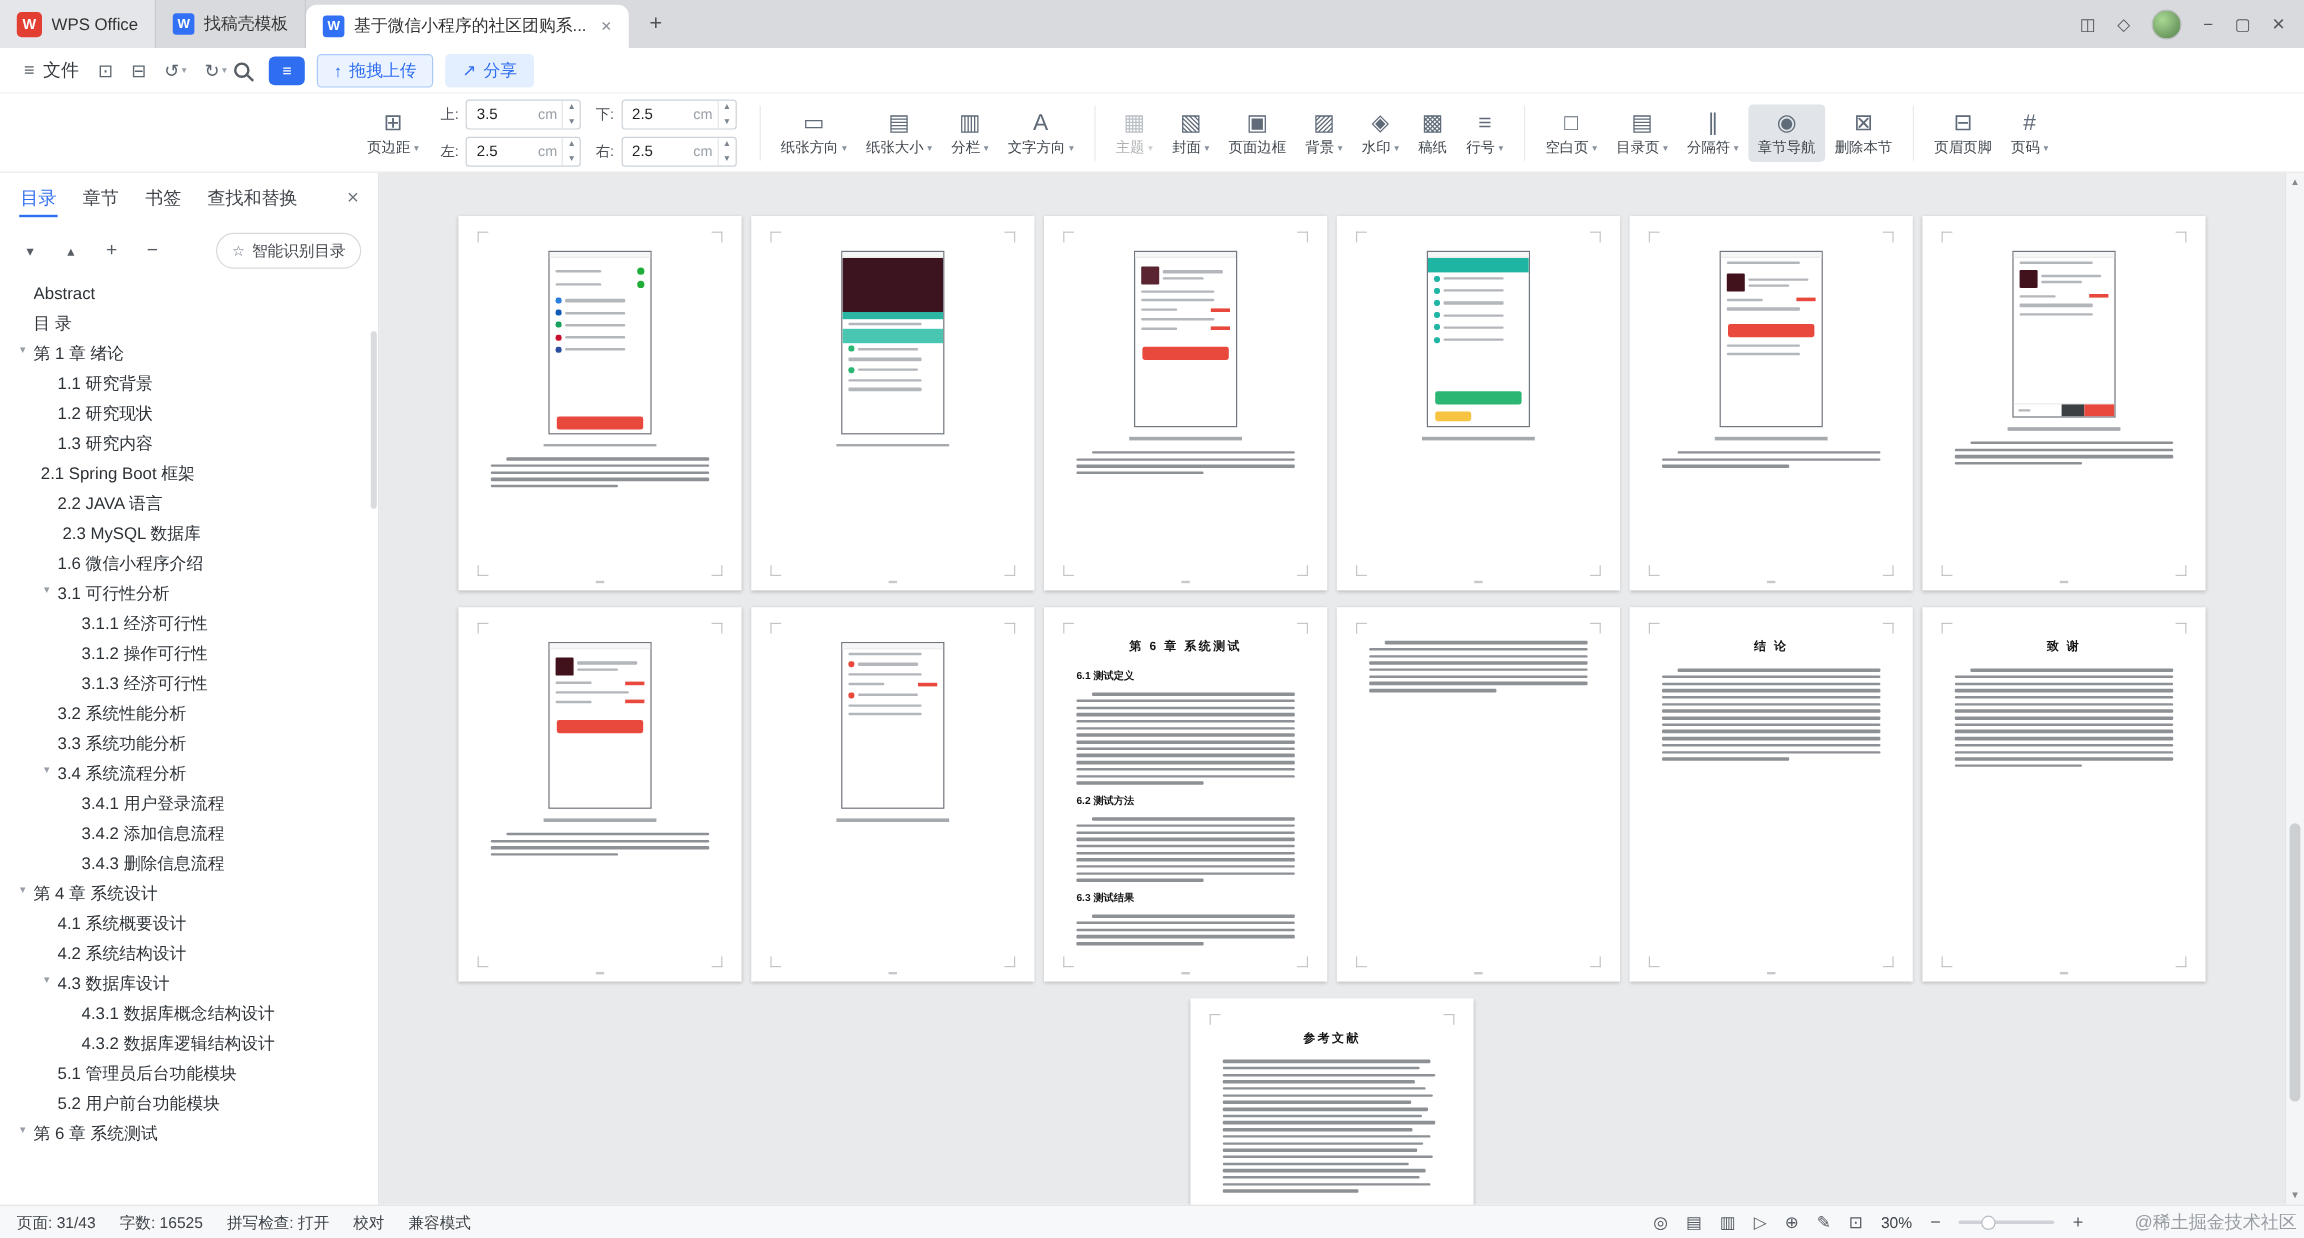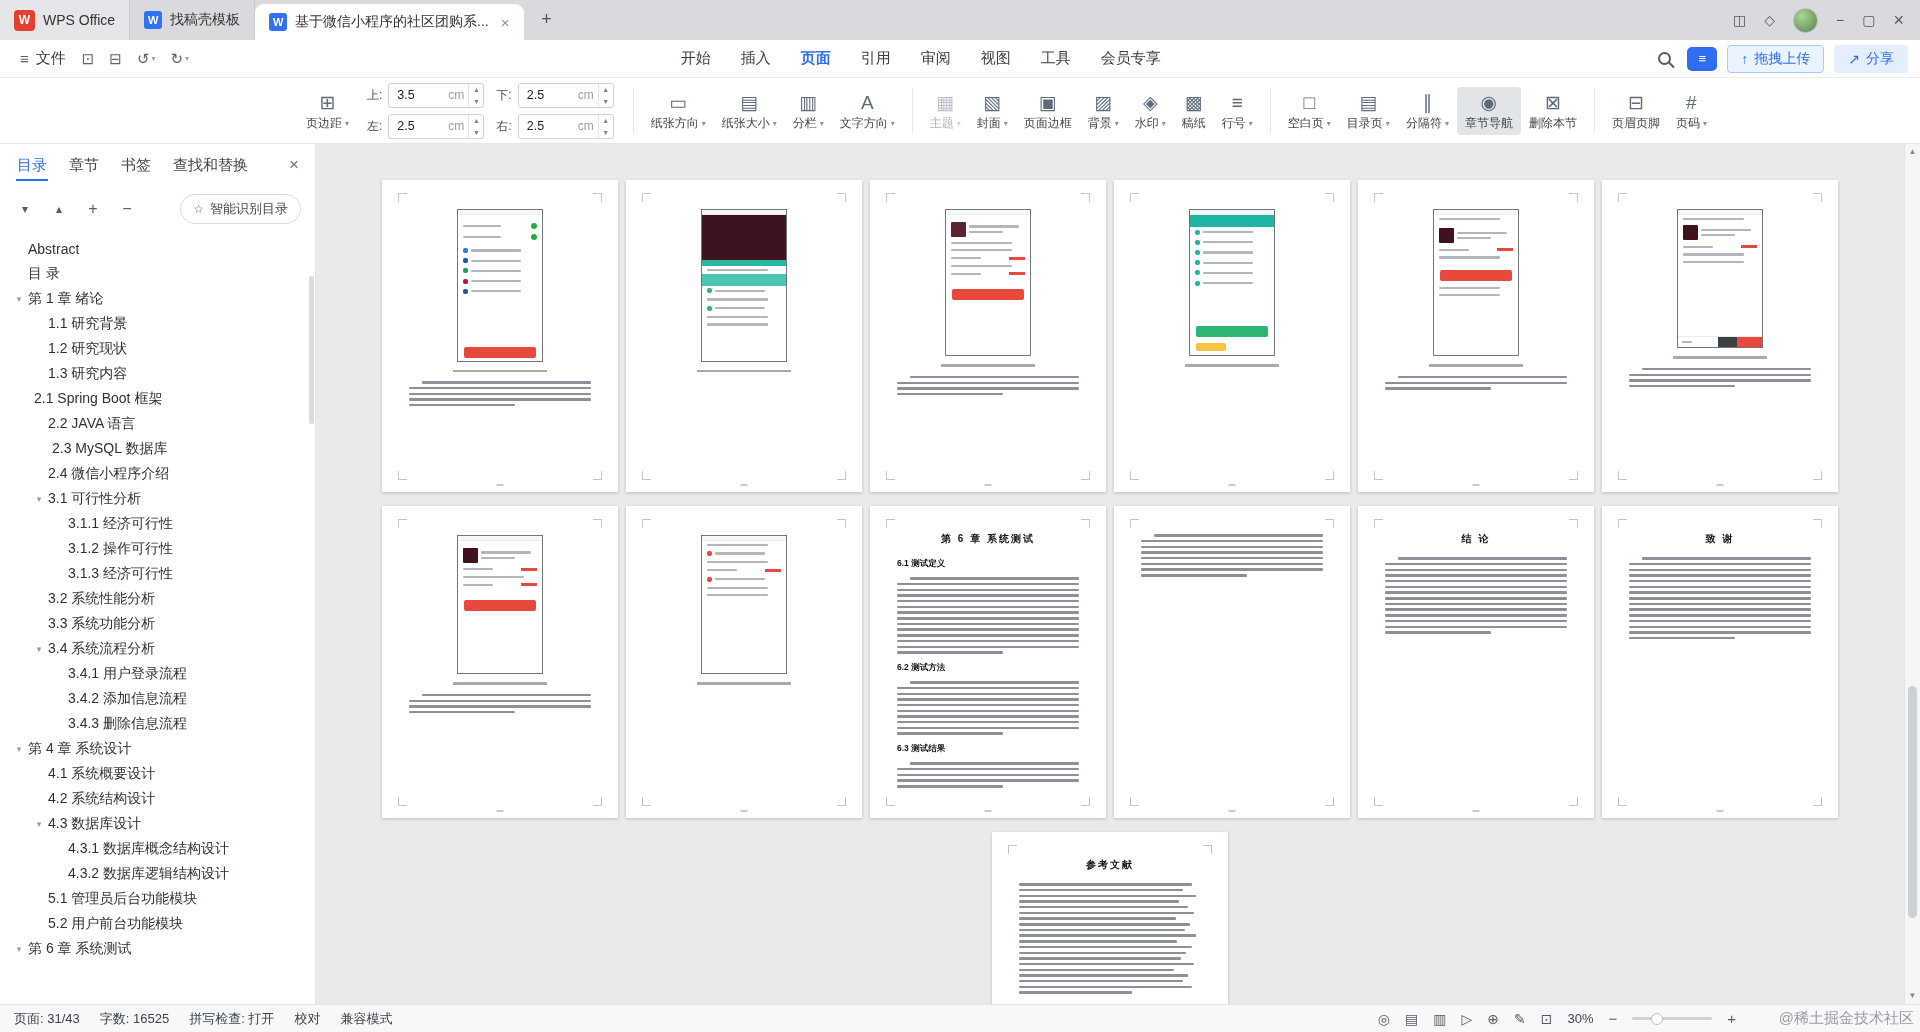--- a/index.html
+++ b/index.html
@@ -65,21 +65,21 @@
 .sb-tab{font-size:15px;color:#40454b;position:relative;padding:11px 1px;white-space:nowrap}
 .sb-tab.active{color:#2f6ef0}
 .sb-tab.active::after{content:"";position:absolute;left:0;right:0;bottom:5px;height:2px;background:#2f6ef0}
 .sb-close{margin-left:auto;color:#6f757c;font-size:17px}
 .sb-ctrl{display:flex;align-items:center;height:46px;padding:0 14px;gap:12px;flex:none}
 .sb-cbtn{width:22px;height:22px;border-radius:3px;color:#565d65;font-size:12px;display:flex;align-items:center;justify-content:center}
 .sb-cbtn.pm{font-size:16px}
 .sb-smart{margin-left:auto;display:flex;align-items:center;gap:6px;border:1px solid #d7dadd;border-radius:15px;padding:5px 12px;font-size:13px;color:#45494f;white-space:nowrap}
 .sb-smart .ic{color:#6b7280;font-size:12px}
 .toc{flex:1;overflow:hidden;padding:4px 0}
-.toc-item{display:flex;align-items:center;height:25px;font-size:14px;color:#2d3237}
+.toc-item{display:flex;align-items:flex-start;height:25px;font-size:14px;color:#2d3237}
 .toc-item .arr{width:18px;font-size:9px;color:#979da3;text-align:center;flex:none}
 .toc-item .lb{white-space:nowrap;overflow:hidden;text-overflow:ellipsis}
 .sb-scrollbar{position:absolute;right:1px;top:132px;width:5px;height:148px;background:#d9dbde;border-radius:3px}
 
 
 .canvas{flex:1;position:relative;overflow:hidden;background:#e9eaeb}
 .pages-wrap{position:absolute;left:0;right:16px;top:0}
 .pgrid{display:grid;grid-template-columns:repeat(6,236px);gap:14px 8px;justify-content:center;margin-top:36px}
 .lastrow{display:flex;justify-content:center;margin-top:14px}
 .page{width:236px;height:312px;background:#fff;position:relative;box-shadow:0 1px 3px rgba(0,0,0,.2)}
@@ -180,30 +180,20 @@
         </div>
         <div class="mb-tool">
           <span>↺</span>
           <span class="mb-dd">▾</span>
         </div>
         <div class="mb-tool">
           <span>↻</span>
           <span class="mb-dd">▾</span>
         </div>
       </div>
-    <div class="mb-tabs" id="mb-tabs">
-        <div class="mb-tab">开始</div>
-        <div class="mb-tab">插入</div>
-        <div class="mb-tab active">页面</div>
-        <div class="mb-tab">引用</div>
-        <div class="mb-tab">审阅</div>
-        <div class="mb-tab">视图</div>
-        <div class="mb-tab">工具</div>
-        <div class="mb-tab">会员专享</div>
-      </div>
     <div class="mb-search"></div>
     <div class="mb-right">
       <span class="mb-cloud">≡</span>
       <span class="btn-upload">
         <span>↑</span>
         <span>拖拽上传</span>
       </span>
       <span class="btn-share">
         <span>↗</span>
         <span>分享</span>
@@ -447,21 +437,21 @@
           <div class="toc-item" style="padding-left: 30px;">
             <span class="arr"></span>
             <span class="lb">2.2  JAVA 语言</span>
           </div>
           <div class="toc-item" style="padding-left: 34px;">
             <span class="arr"></span>
             <span class="lb">2.3  MySQL 数据库</span>
           </div>
           <div class="toc-item" style="padding-left: 30px;">
             <span class="arr"></span>
-            <span class="lb">2.4  微信小程序介绍</span>
+            <span class="lb">1.6  微信小程序介绍</span>
           </div>
           <div class="toc-item" style="padding-left: 30px;">
             <span class="arr">▾</span>
             <span class="lb">3.1  可行性分析</span>
           </div>
           <div class="toc-item" style="padding-left: 50px;">
             <span class="arr"></span>
             <span class="lb">3.1.1  经济可行性</span>
           </div>
           <div class="toc-item" style="padding-left: 50px;">

